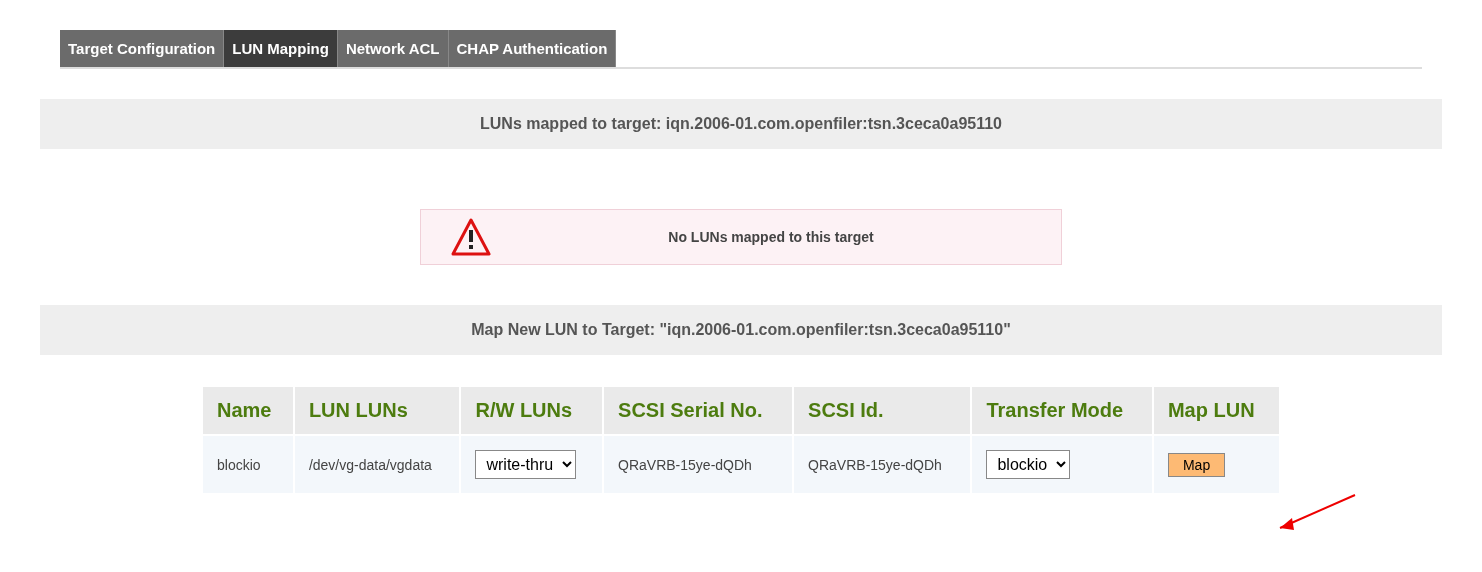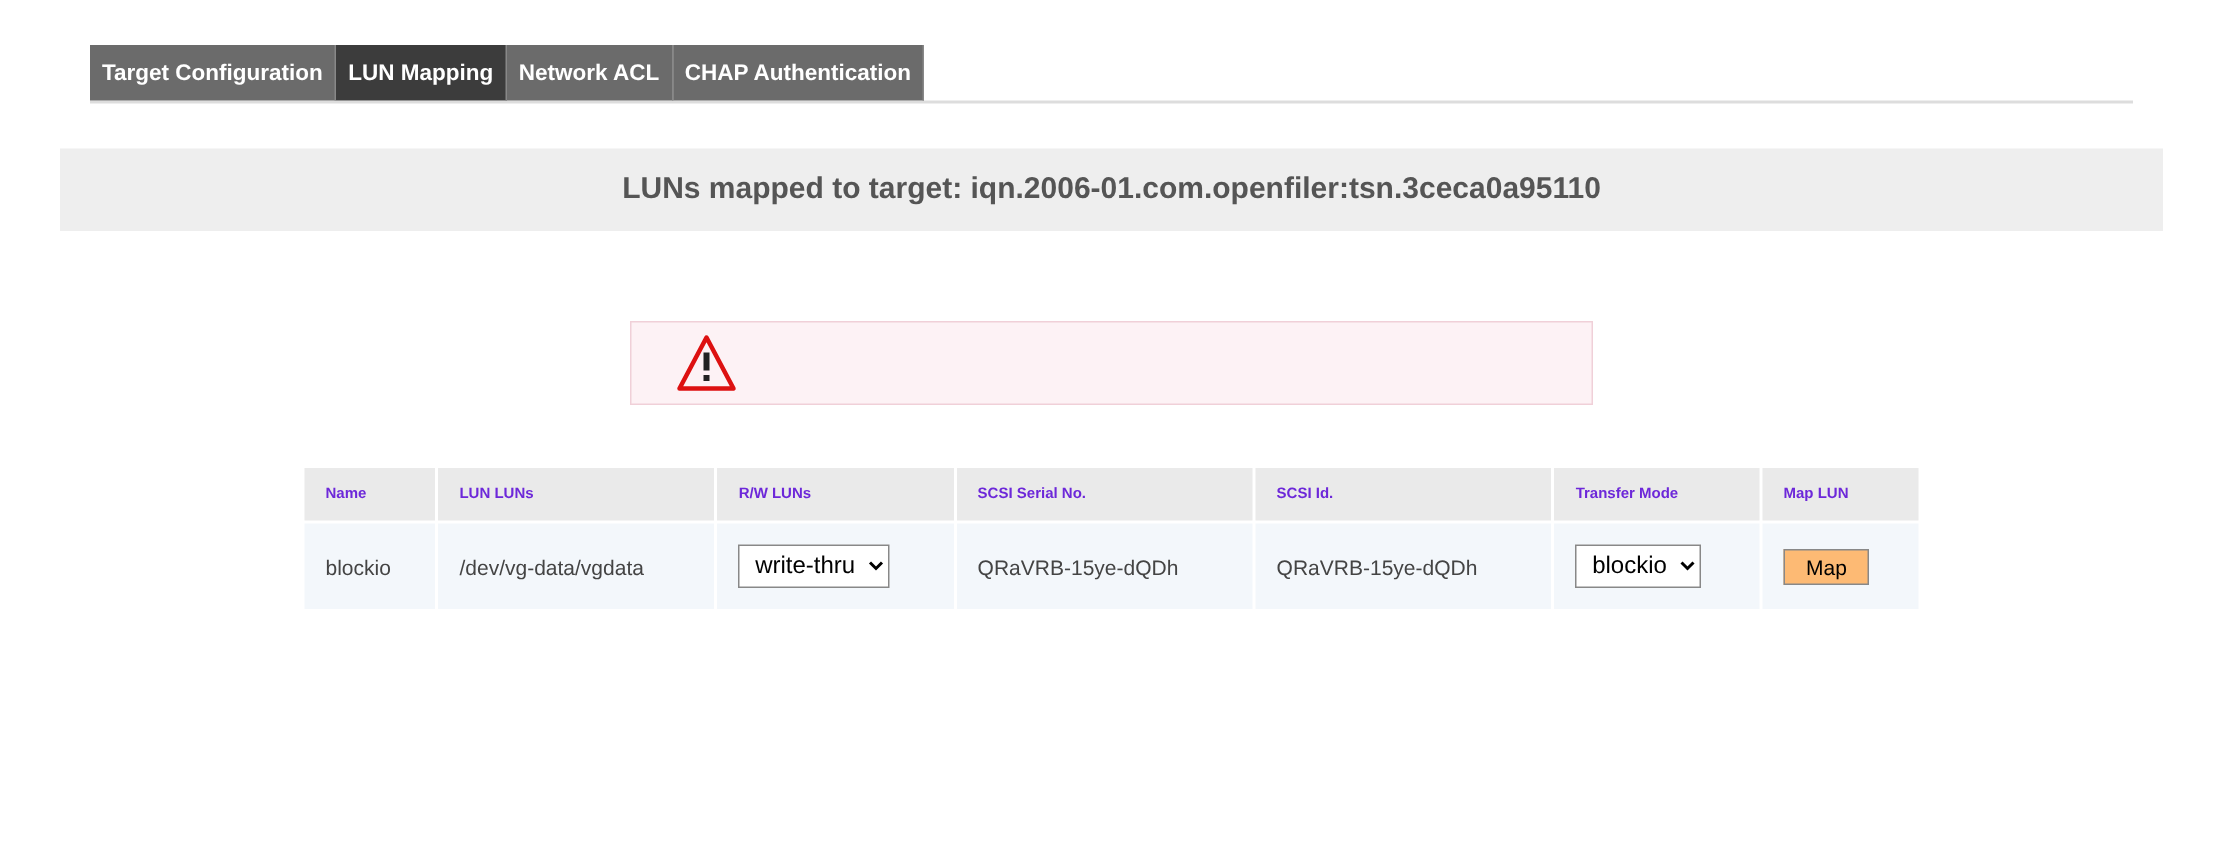--- a/index.html
+++ b/index.html
@@ -28,21 +28,21 @@
     border-right: 1px solid #888;
     cursor: pointer;
   }
   .tab.active {
     background: #3c3c3c;
   }
   .section-title {
     background: #eee;
     margin: 30px 20px 0 20px;
     text-align: center;
-    font-size: 20px;
+    font-size: 16px;
     font-weight: bold;
     color: #555;
     padding: 16px 10px;
   }
   .alert-box {
     width: 600px;
     margin: 60px auto 40px auto;
     border: 1px solid #f0d0d8;
     background: #fdf2f5;
     display: flex;
@@ -63,24 +63,24 @@
   }
   .maptable {
     border-collapse: separate;
     border-spacing: 2px;
     margin: 30px auto 0 auto;
     width: 1080px;
   }
   .maptable th {
     background: #eaeaea;
     font-weight: bold;
-    color: #6d28d9;
+    color: #4d7c0f;
     text-align: left;
     padding: 12px 14px;
-    font-size: 10px;
+    font-size: 20px;
   }
   .maptable td {
     background: #f3f7fb;
     padding: 14px 14px;
     font-size: 14px;
     color: #444;
   }
   select {
     font-size: 16px;
     padding: 4px 6px;
@@ -117,22 +117,24 @@
   <div class="section-title">LUNs mapped to target: iqn.2006-01.com.openfiler:tsn.3ceca0a95110</div>
 
   <div class="alert-box">
     <div class="alert-icon-wrap">
       <svg width="40" height="38" viewBox="0 0 40 38">
         <polygon points="20,2 38,36 2,36" fill="none" stroke="#d11" stroke-width="3" stroke-linejoin="round"></polygon>
         <rect x="18" y="12" width="4" height="12" fill="#222"></rect>
         <rect x="18" y="27" width="4" height="4" fill="#222"></rect>
       </svg>
     </div>
+    <div class="alert-msg">No LUNs mapped to this target</div>
   </div>
 
+  <div class="section-title">Map New LUN to Target: "iqn.2006-01.com.openfiler:tsn.3ceca0a95110"</div>
 
   <table class="maptable">
     <thead>
       <tr>
         <th>Name</th>
         <th>LUN LUNs</th>
         <th>R/W LUNs</th>
         <th>SCSI Serial No.</th>
         <th>SCSI Id.</th>
         <th>Transfer Mode</th>

